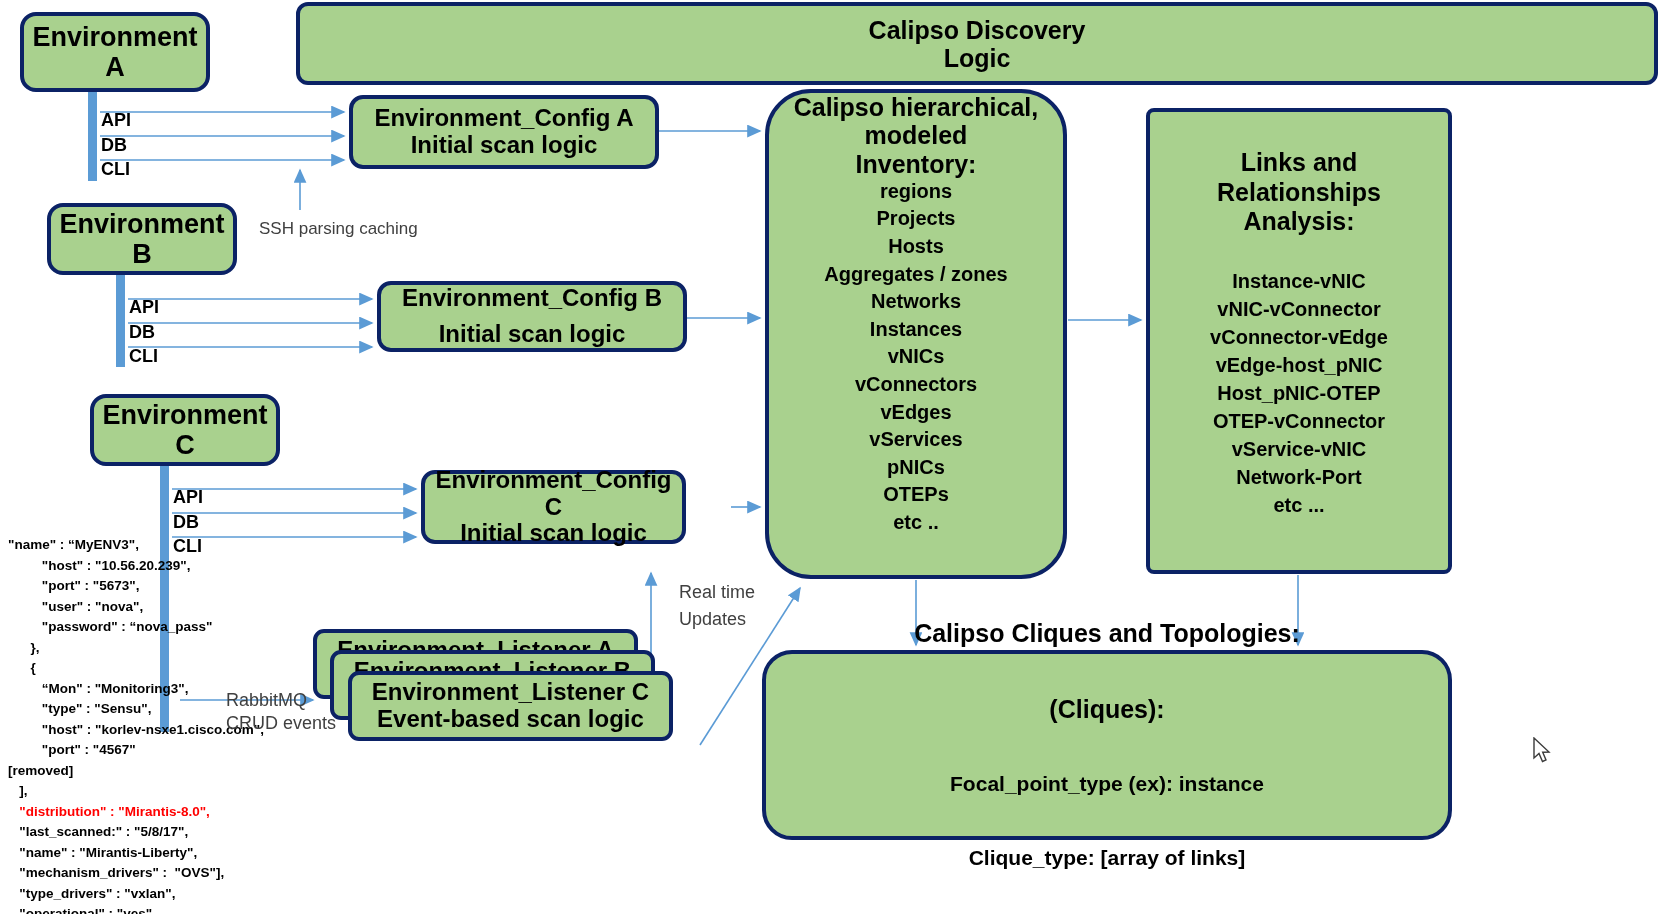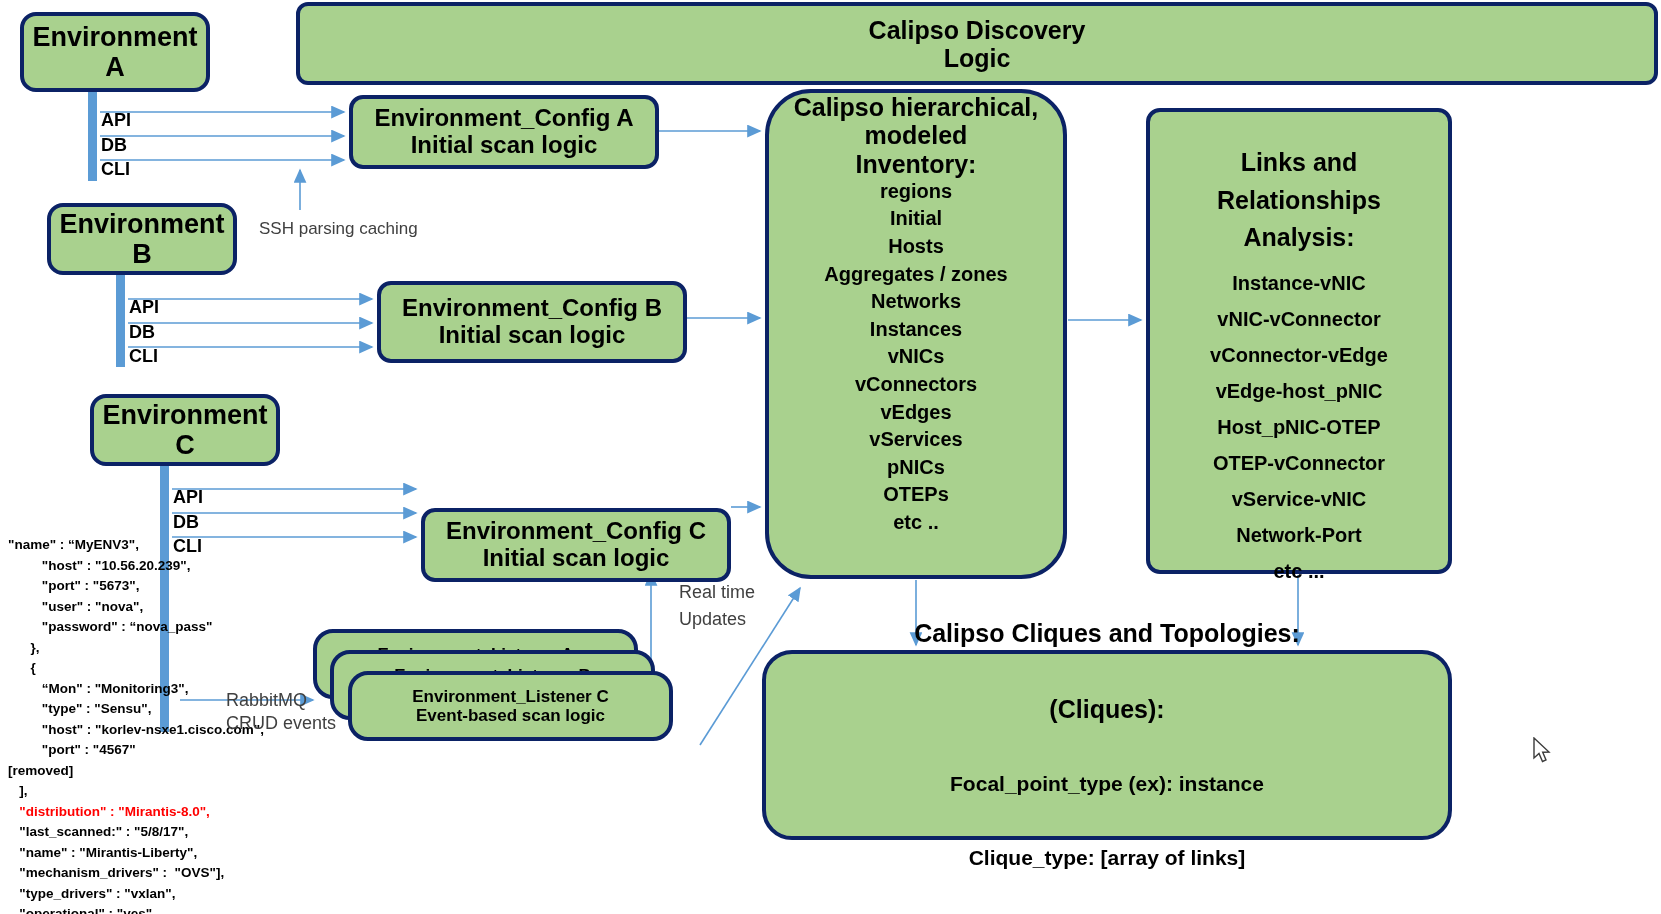--- a/index.html
+++ b/index.html
@@ -48,47 +48,46 @@
   
   .banner {
     left: 296px; top: 2px; width: 1362px; height: 83px;
     font-size: 25px;
     border-radius: 12px;
   }
 
   
   .cfg { font-size: 24px; border-radius: 14px; }
   .cfg-a { left: 349px; top: 95px;  width: 310px; height: 74px; }
-  .cfg-b { left: 377px; top: 281px; width: 310px; height: 82px; }
-  .cfg-c { left: 421px; top: 470px; width: 310px; height: 74px; margin-top: 38px; }
+  .cfg-b { left: 377px; top: 281px; width: 310px; height: 71px; justify-content: space-between; }
+  .cfg-c { left: 421px; top: 470px; width: 265px; height: 74px; }
 
   
   .inventory {
     left: 765px; top: 89px; width: 302px; height: 490px;
     border-radius: 46px;
     justify-content: flex-start;
     padding-top: 0;
   }
   .inventory .head { font-size: 25px; line-height: 1.13; }
   .inventory .item { font-size: 20px; line-height: 1.38; }
 
   
   .links {
     left: 1146px; top: 108px; width: 306px; height: 466px;
-    border-radius: 14px;
+    border-radius: 8px;
     justify-content: flex-start;
     padding-top: 36px;
-    gap: 8px;
   }
   .links .head { font-size: 25px; line-height: 1.18; }
   .links .gap { height: 30px; }
   .links .item { font-size: 20px; line-height: 1.4; }
 
   
-  .listener { font-size: 17px; border-radius: 20px; }
+  .listener { font-size: 24px; border-radius: 11px; }
   .lsnr-a { left: 313px; top: 629px; width: 325px; height: 70px; z-index: 6; }
   .lsnr-b { left: 330px; top: 650px; width: 325px; height: 70px; z-index: 7; }
   .lsnr-c { left: 348px; top: 671px; width: 325px; height: 70px; z-index: 8; }
 
   
   .cliques {
     left: 762px; top: 650px; width: 690px; height: 190px;
     border-radius: 30px;
     justify-content: center;
     gap: 45px;
@@ -247,21 +246,21 @@
   <div class="note" style="left:679px; top:582px; font-size:18px;">Real time</div>
   <div class="note" style="left:679px; top:609px; font-size:18px;">Updates</div>
   <div class="note" style="left:226px; top:690px; font-size:18px;">RabbitMQ</div>
   <div class="note" style="left:226px; top:713px; font-size:18px;">CRUD events</div>
 
   <div class="node inventory">
     <span class="ln head">Calipso hierarchical,</span>
     <span class="ln head">modeled</span>
     <span class="ln head">Inventory:</span>
     <span class="ln item">regions</span>
-    <span class="ln item">Initial</span>
+    <span class="ln item">Projects</span>
     <span class="ln item">Hosts</span>
     <span class="ln item">Aggregates / zones</span>
     <span class="ln item">Networks</span>
     <span class="ln item">Instances</span>
     <span class="ln item">vNICs</span>
     <span class="ln item">vConnectors</span>
     <span class="ln item">vEdges</span>
     <span class="ln item">vServices</span>
     <span class="ln item">pNICs</span>
     <span class="ln item">OTEPs</span>

